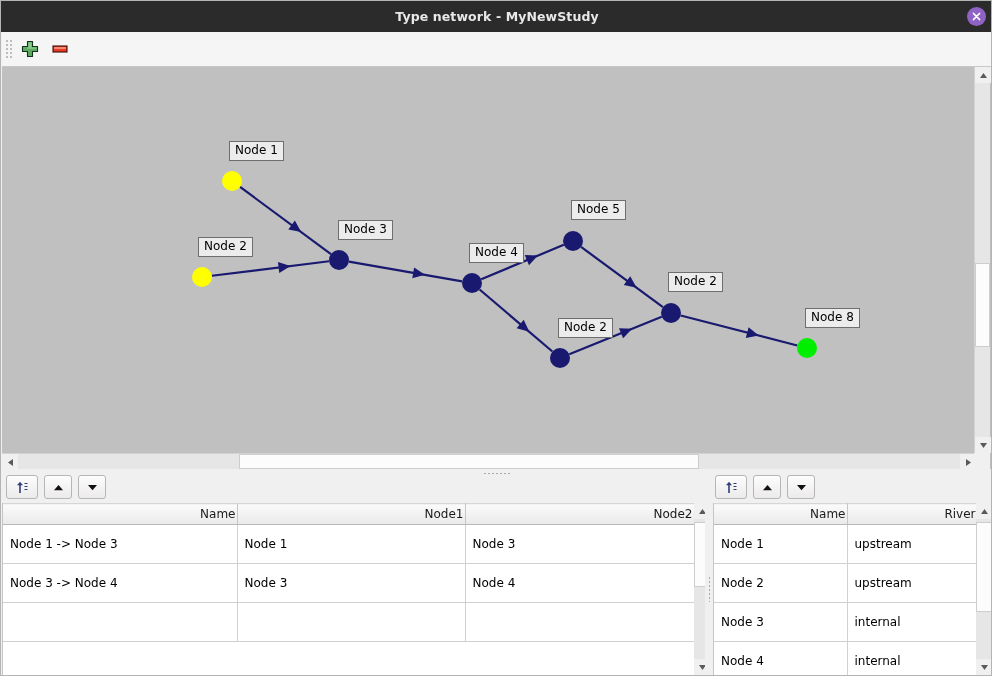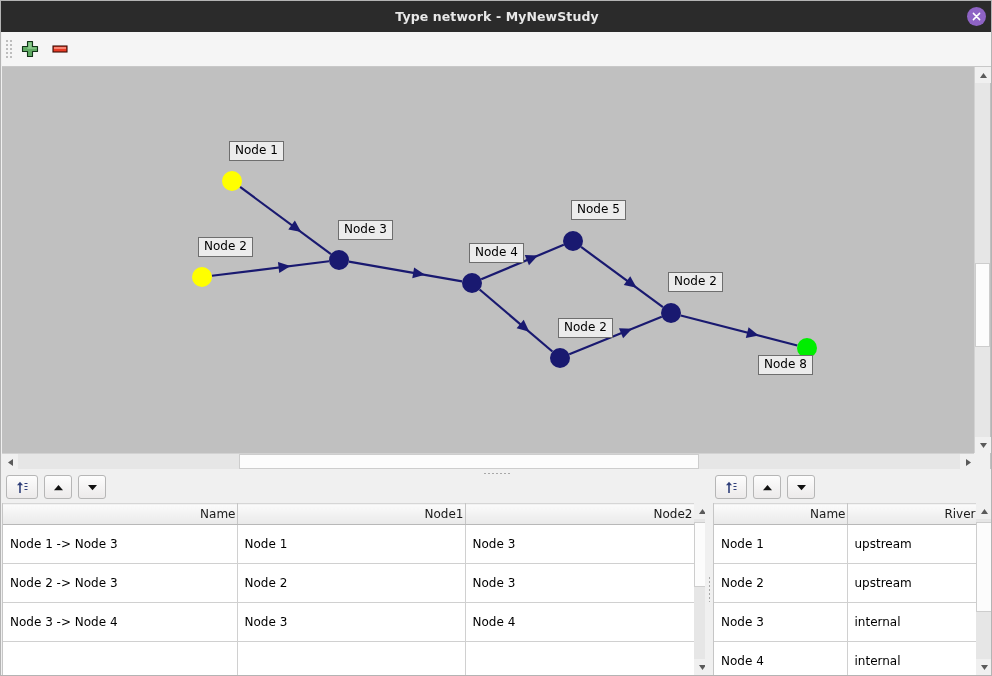--- a/index.html
+++ b/index.html
@@ -303,21 +303,21 @@
         <circle cx="805" cy="281" r="10" fill="#00ee00"></circle>
       </svg>
     <div id="graph-labels">
         <div class="node-label" style="left: 227px; top: 74px;">Node 1</div>
         <div class="node-label" style="left: 196px; top: 170px;">Node 2</div>
         <div class="node-label" style="left: 336px; top: 153px;">Node 3</div>
         <div class="node-label" style="left: 467px; top: 176px;">Node 4</div>
         <div class="node-label" style="left: 569px; top: 133px;">Node 5</div>
         <div class="node-label" style="left: 556px; top: 251px;">Node 2</div>
         <div class="node-label" style="left: 666px; top: 205px;">Node 2</div>
-        <div class="node-label" style="left: 756px; top: 241px; margin-top: 47px;">Node 8</div>
+        <div class="node-label" style="left: 803px; top: 241px;">Node 8</div>
       </div>
   </div>
 
   <div class="vscroll">
     <div class="sb-track" style="left:0; top:16px; width:15px; height:354px;"></div>
     <div class="sb-arrow" style="left:0; top:0;">
       <svg width="9" height="7" viewBox="0 0 9 7">
           <path d="M4.5 1 L8 6 L1 6 Z" fill="#5a5a5a"></path>
         </svg>
     </div>
@@ -383,25 +383,20 @@
               <th>Node2</th>
             </tr>
           </thead>
         <tbody>
             <tr>
               <td>Node 1 -&gt; Node 3</td>
               <td>Node 1</td>
               <td>Node 3</td>
             </tr>
             <tr>
-              <td>Node 2 -&gt; Node 3</td>
-              <td>Node 2</td>
-              <td>Node 3</td>
-            </tr>
-            <tr>
               <td>Node 3 -&gt; Node 4</td>
               <td>Node 3</td>
               <td>Node 4</td>
             </tr>
             <tr>
               <td></td>
               <td></td>
               <td></td>
             </tr>
           </tbody>

